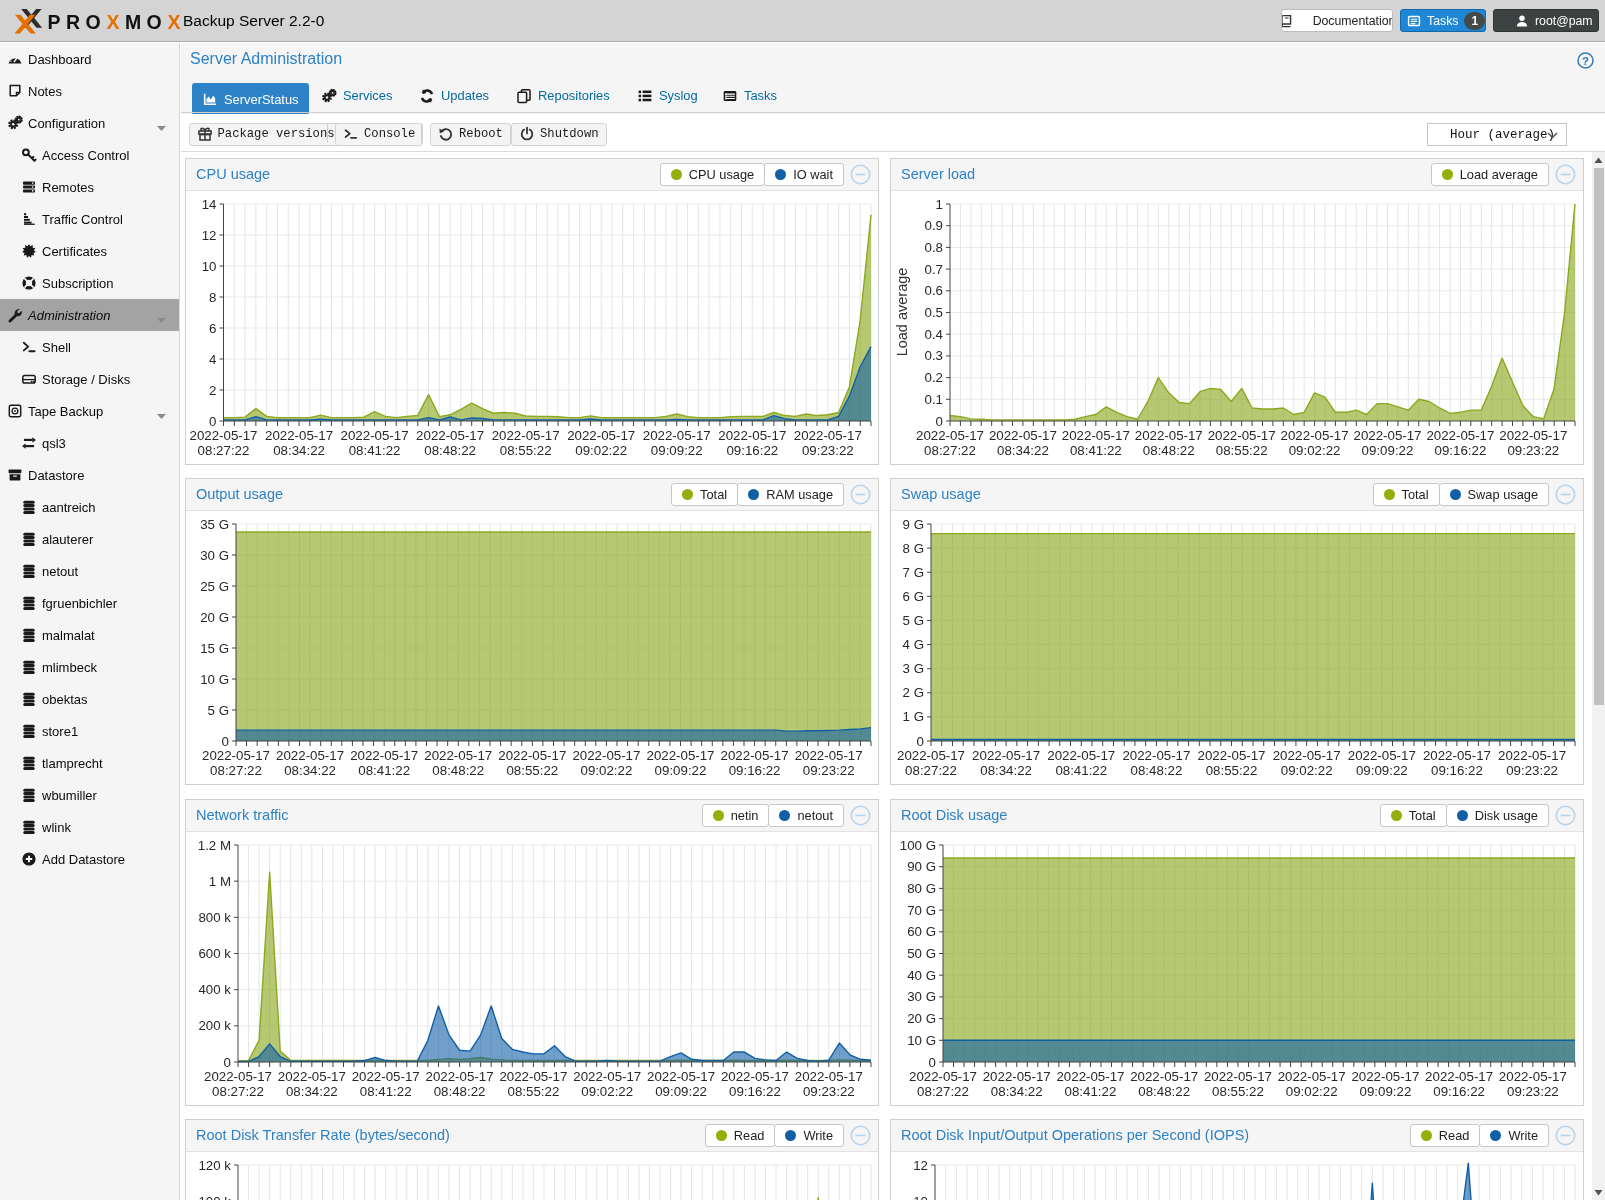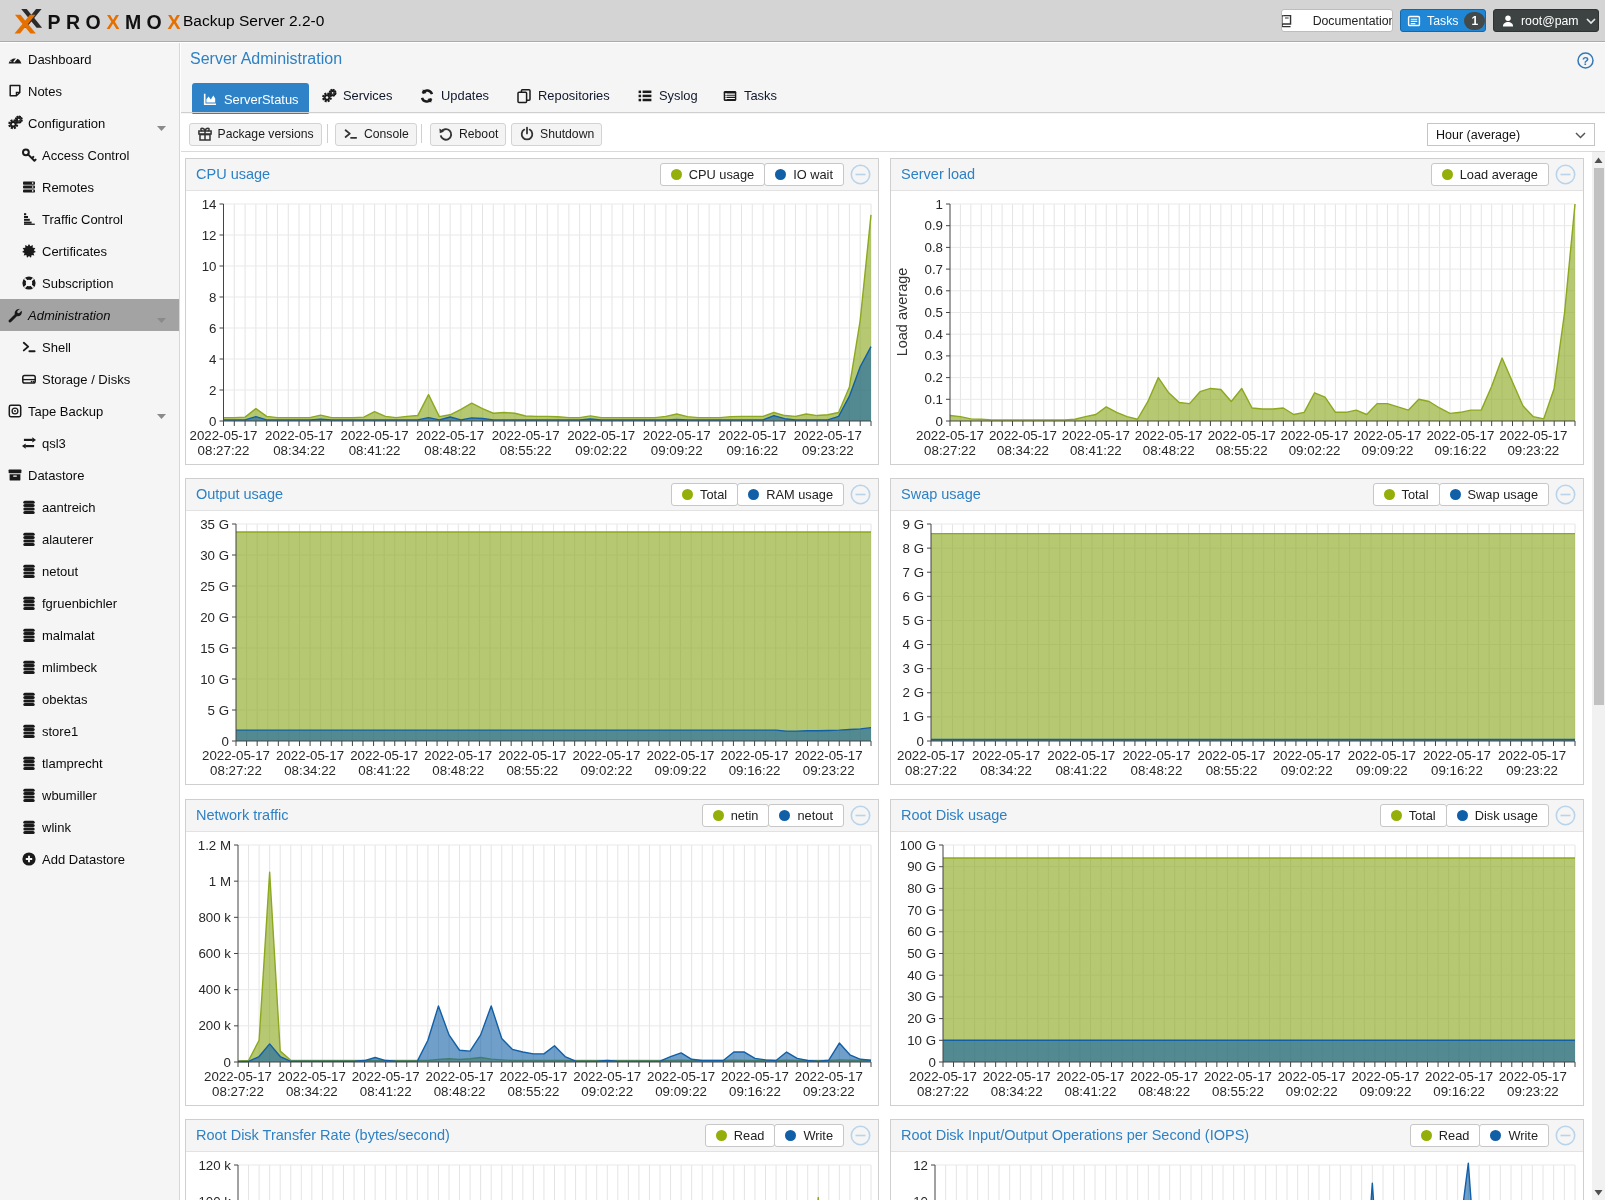--- a/index.html
+++ b/index.html
@@ -15,29 +15,29 @@
 #sidebar { position:absolute; left:0; top:43px; width:180px; height:1157px; background:#f5f5f5; border-right:1px solid #d7d7d7; }
 .srow { position:relative; height:32px; display:flex; align-items:center; padding-left:7px; font-size:13px; color:#0a0a0a; }
 .srow .slabel { margin-left:5px; white-space:nowrap; }
 .srow.lvl1 { padding-left:21px; }
 .srow.sel { background:#a3a3a3;font-style:italic; }
 .sarrow { position:absolute; right:13px; top:13px; }
 #content { position:absolute; left:181px; top:43px; width:1424px; height:1157px; background:#f5f5f5; }
 #ctitle { position:absolute; left:9px; top:7px; font-size:16px; color:#2e81c4; }
 #chelp { position:absolute; right:11px; top:9px; }
 #tabs { position:absolute; left:0px; top:39px; height:31px; width:1424px; }
-.tab { position:absolute; top:1px; height:25px; display:flex; align-items:center; font-size:12.9px; color:#0f172a; border-radius:3px; }
+.tab { position:absolute; top:1px; height:25px; display:flex; align-items:center; font-size:12.9px; color:#0369a1; border-radius:3px; }
 .tab .ic { margin-right:6px; }
 .tab.active { background:#2e83c8; color:#fff; padding:16px 10px; }
 #tabline { position:absolute; left:0; top:69px; width:1424px; border-top:1px solid #cfcfcf; }
-#toolbar { position:absolute; left:0; top:71px; width:1424px; height:38px; background:#fff; border-bottom:1px solid #dadada; }
+#toolbar { position:absolute; left:0; top:71px; width:1424px; height:38px; background:#fff; border-bottom:1px solid #dadada;font-family:Liberation Mono, monospace; }
 .tbtn { position:absolute; top:8.5px; height:23px; background:#f4f4f4; border:1px solid #d3d3d3; border-radius:3px; font-size:12.2px; color:#1a1a1a; display:flex; align-items:center; padding:0 7px; }
 .tbtn .ic { margin-right:5px; }
 .tsep { position:absolute; top:10px; height:19px; border-left:1px solid #d0d0d0; }
-#combo { position:absolute; left:1246px; top:9px; width:168px; height:23px; background:#fff; border:1px solid #c5c5c5; font-size:12.5px; color:#111; display:flex; align-items:center; padding-left:8px; }
+#combo { position:absolute; left:1246px; top:9px; width:140px; height:23px; background:#fff; border:1px solid #c5c5c5; font-size:12.5px; color:#111; display:flex; align-items:center; padding-left:22px; }
 #combo svg { position:absolute; right:8px; top:8px; }
 #main { position:absolute; left:181px; top:152px; width:1424px; height:1048px; background:#fff; overflow:hidden; }
 .panel { position:absolute; width:694px; height:307px; background:#fff; border:1px solid #cfcfcf; }
 .phead { position:absolute; left:0; top:0; width:692px; height:32px; background:#f5f5f5; border-bottom:1px solid #e2e2e2; }
 .ptitle { position:absolute; left:10px; top:0; line-height:31px; font-size:14.5px; color:#2e81c4; white-space:nowrap; }
 .lg { position:absolute; right:34px; top:4px; display:flex; }
 .lgi { display:flex; align-items:center; height:23px; padding:0 10px; background:#fff; border:1px solid #c7c7c7; border-radius:3px; margin-left:-1px; font-size:12.8px; color:#222; white-space:nowrap; }
 .lgi .dot { width:11px; height:11px; border-radius:50%; margin-right:7px; }
 .ctool { position:absolute; right:7px; top:5px; }
 #sbar { position:absolute; left:1592px; top:152px; width:13px; height:1048px; background:#f1f1f1; }
@@ -69,21 +69,21 @@
       <span style="margin-left:20px">Documentation</span>
     </div>
   <div class="hbtn" id="btasks" style="padding:0 6px">
       <svg class="ic" width="14" height="14" viewBox="0 0 16 16">
         <rect x="1.8" y="2.8" width="12.4" height="10.4" rx="1.3" fill="none" stroke="#fff" stroke-width="1.6"></rect>
         <path d="M4.3 6H11.7M4.3 8.5H11.7M4.3 11H9.5" stroke="#fff" stroke-width="1.4"></path>
       </svg>
       <span style="margin-left:6px">Tasks</span>
       <span class="badge">1</span>
     </div>
-  <div class="hbtn" id="buser" style="padding:0 7px">
+  <div class="hbtn" id="buser" style="padding:0 21px">
       <svg class="ic" width="14" height="14" viewBox="0 0 16 16">
         <circle cx="8" cy="4.9" r="3.1" fill="#fff"></circle>
         <path d="M2.2 14.2C2.2 10.8 4.8 9 8 9S13.8 10.8 13.8 14.2Z" fill="#fff"></path>
       </svg>
       <span style="margin-left:6px">root@pam</span>
       <span style="margin-left:7px;display:flex">
         <svg class="ic" width="10" height="6" viewBox="0 0 10 6">
           <path d="M1 1L5 5L9 1" stroke="#e8e8e8" stroke-width="1.7" fill="none"></path>
         </svg>
       </span>

